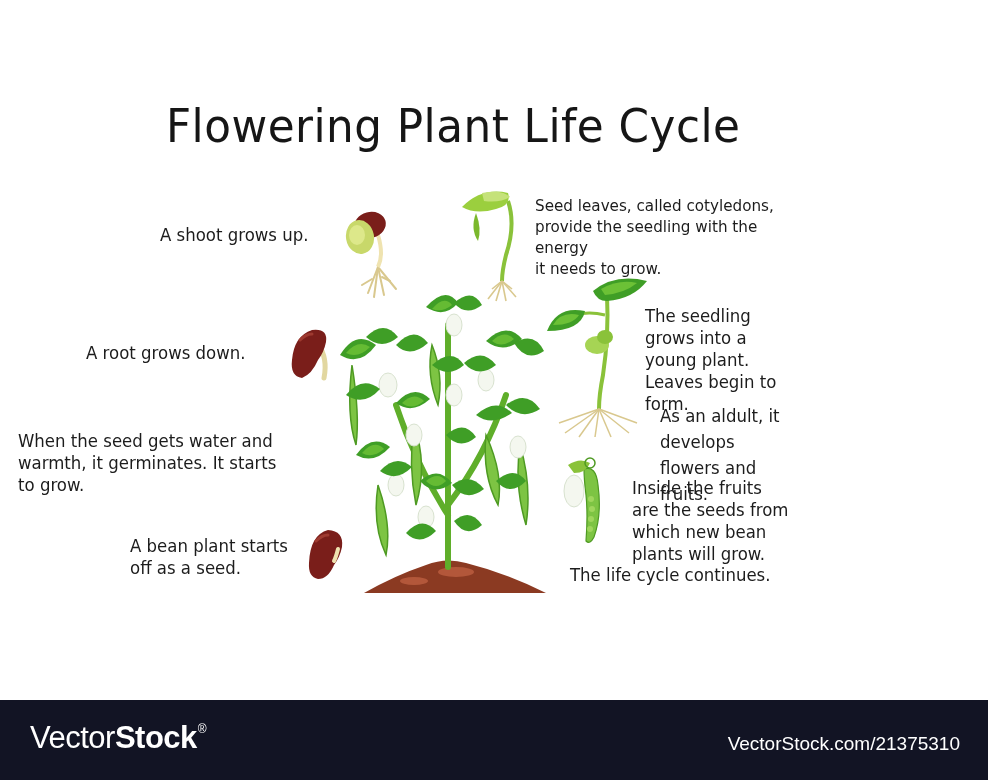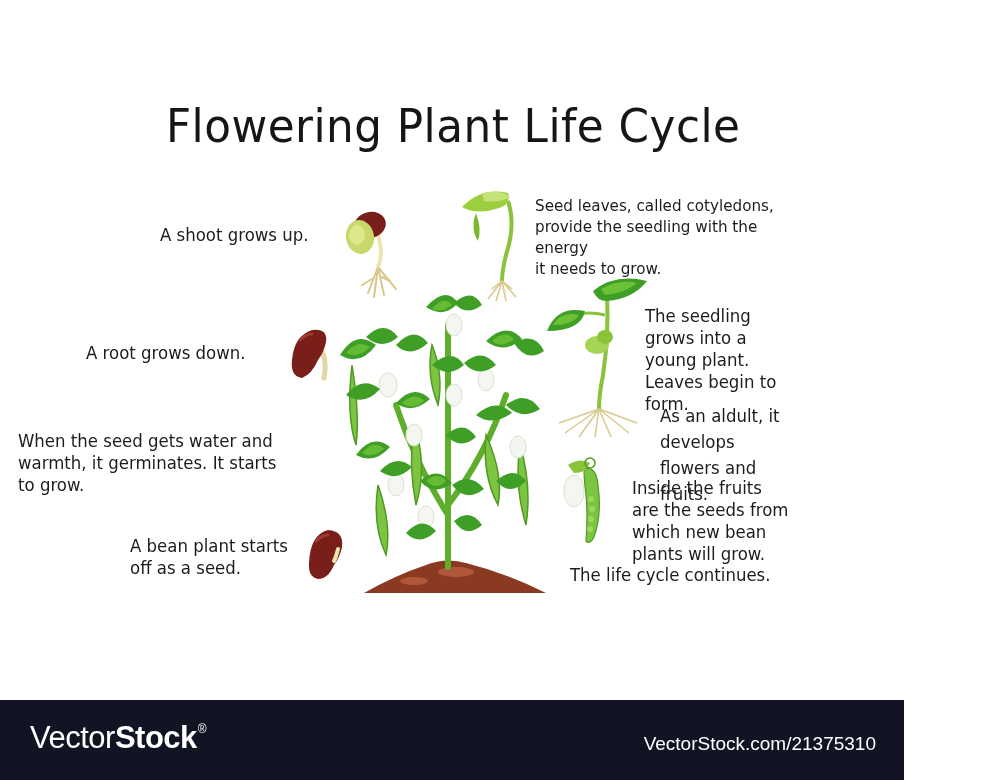--- a/index.html
+++ b/index.html
@@ -18,21 +18,21 @@
   .caption {
     position: absolute; font-family: "DejaVu Sans", sans-serif;
     font-size: 18px; line-height: 22px; color: #1c1c1c; white-space: pre-line;
     transform: scaleX(0.92); transform-origin: left top;
   }
   .caption.sm { font-size: 16.5px; line-height: 21px; }
 
   .illus { position: absolute; }
 
   .footer {
-    position: absolute; left: 0; top: 700px; width: 904px; height: 80px;
+    position: absolute; left: 0; top: 700px; width: 988px; height: 80px;
     background: #121424; color: #ffffff;
   }
   .brand {
     position: absolute; left: 30px; top: 20px; font-size: 31px;
     font-family: "Liberation Sans", sans-serif; letter-spacing: -0.5px;
   }
   .brand .light { font-weight: 300; }
   .brand .bold { font-weight: 700; }
   .brand sup { font-size: 12px; vertical-align: top; position: relative; top: 2px; margin-left: 1px; }
   .stock-id {

